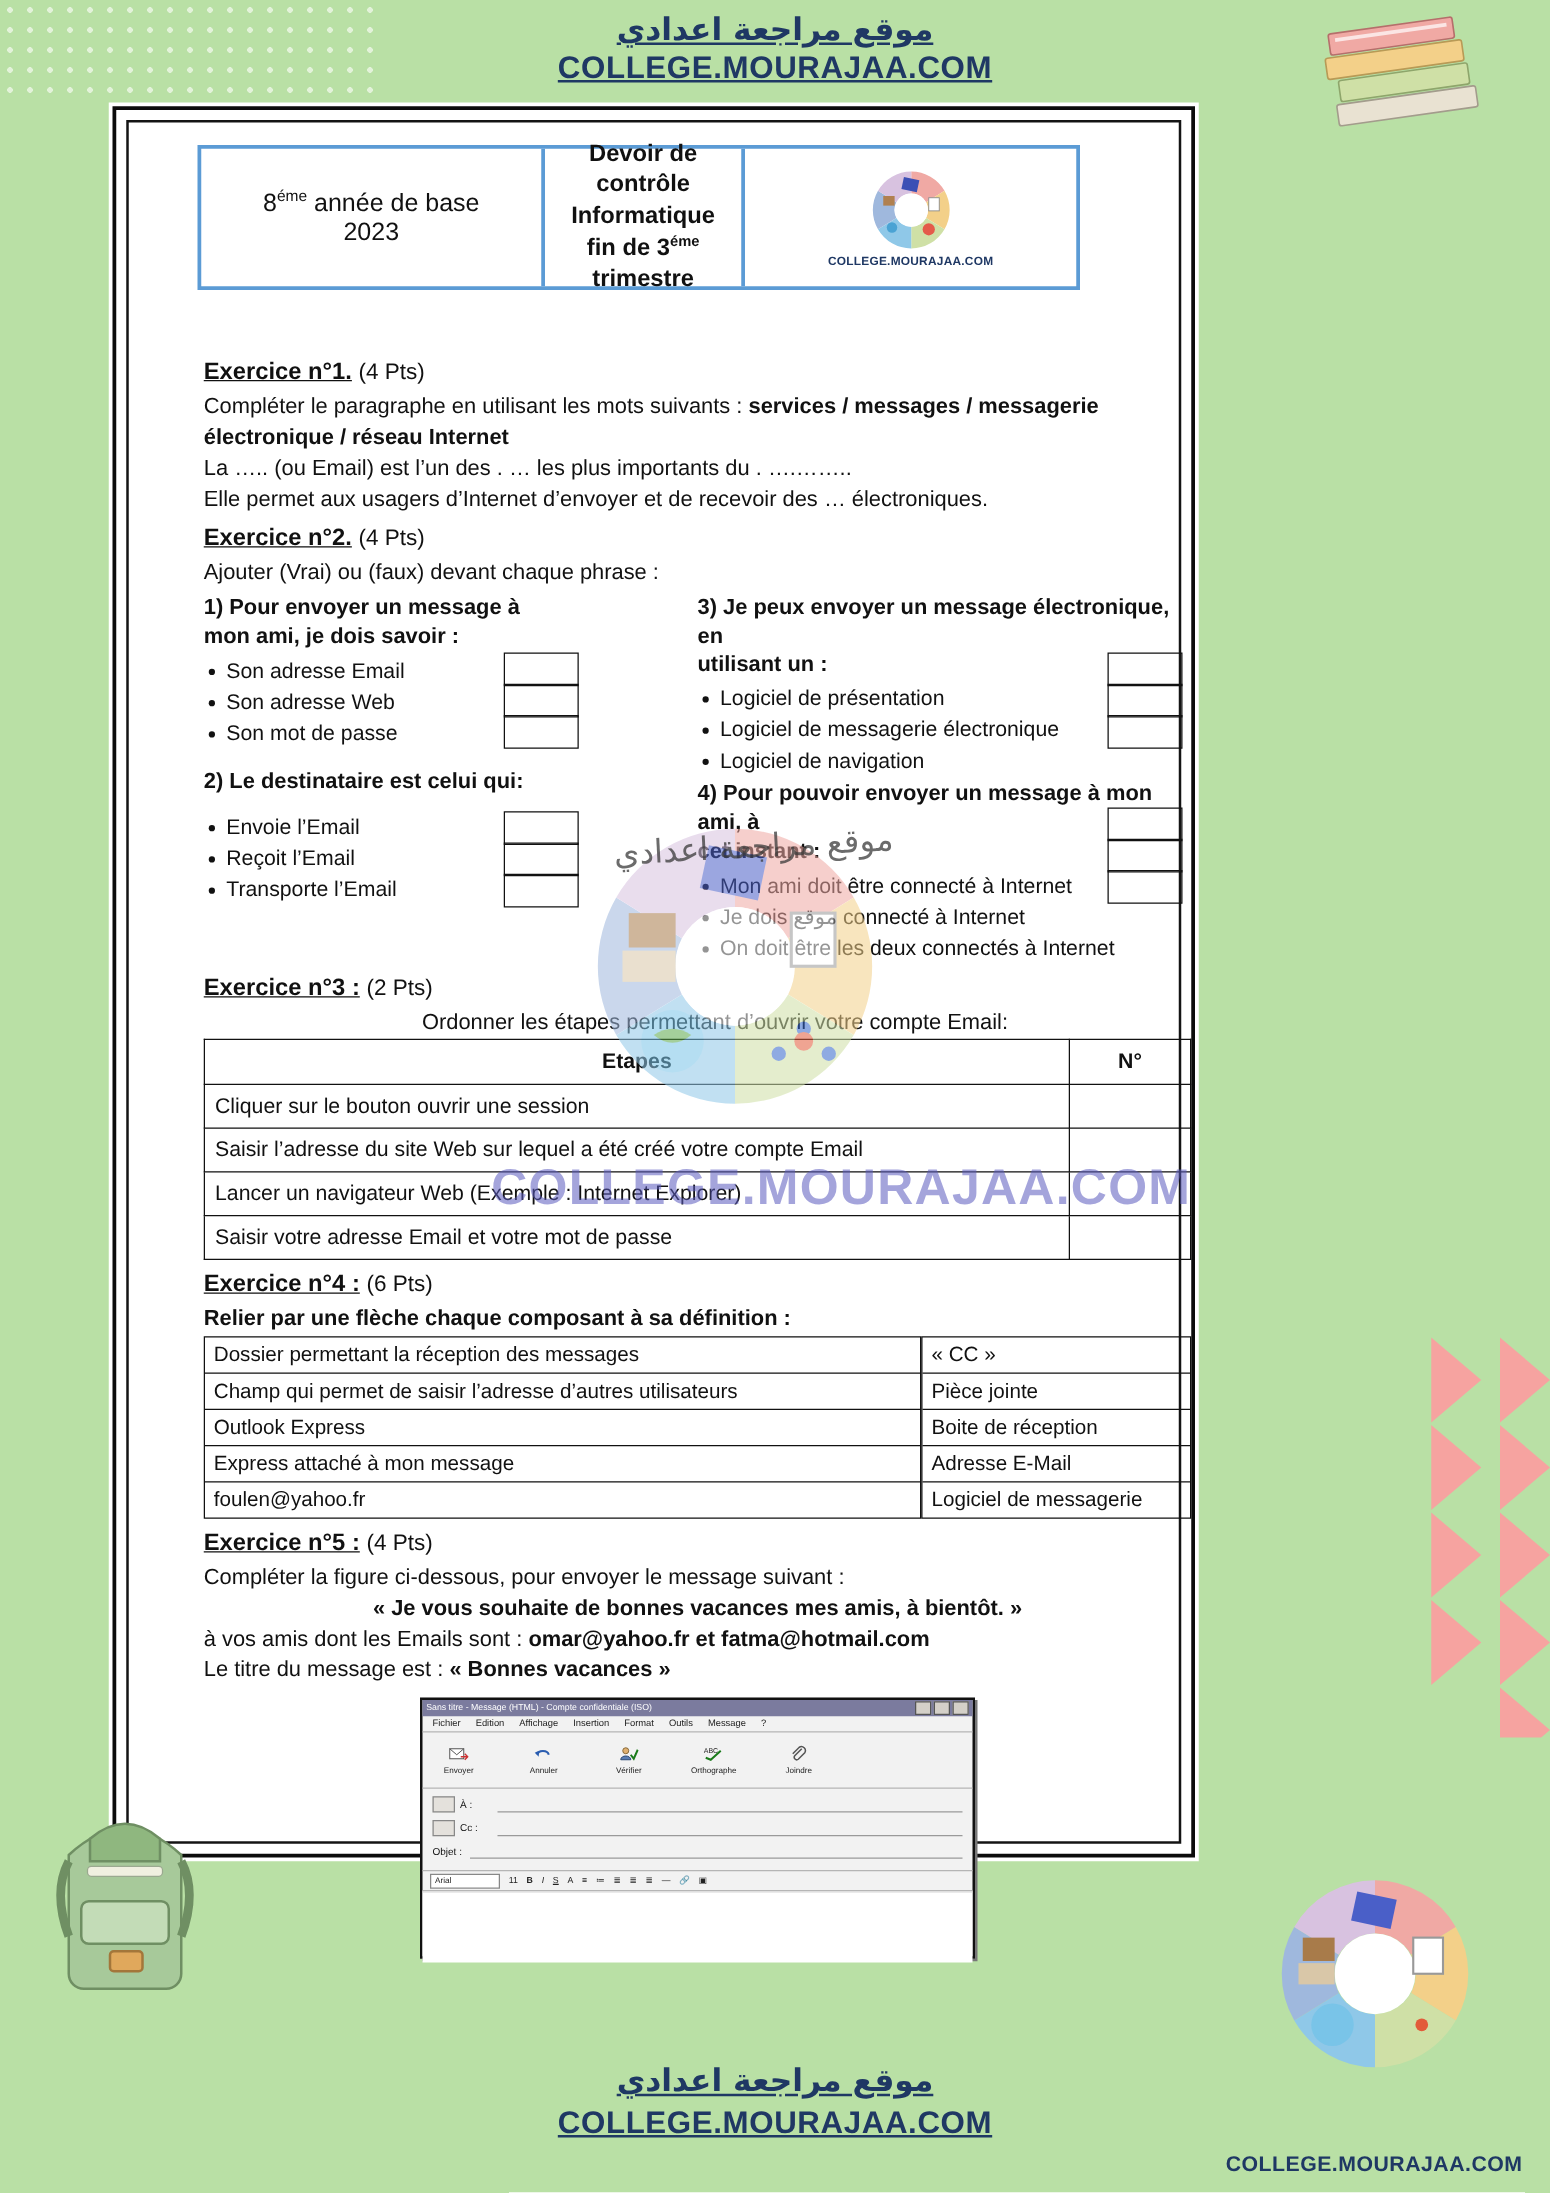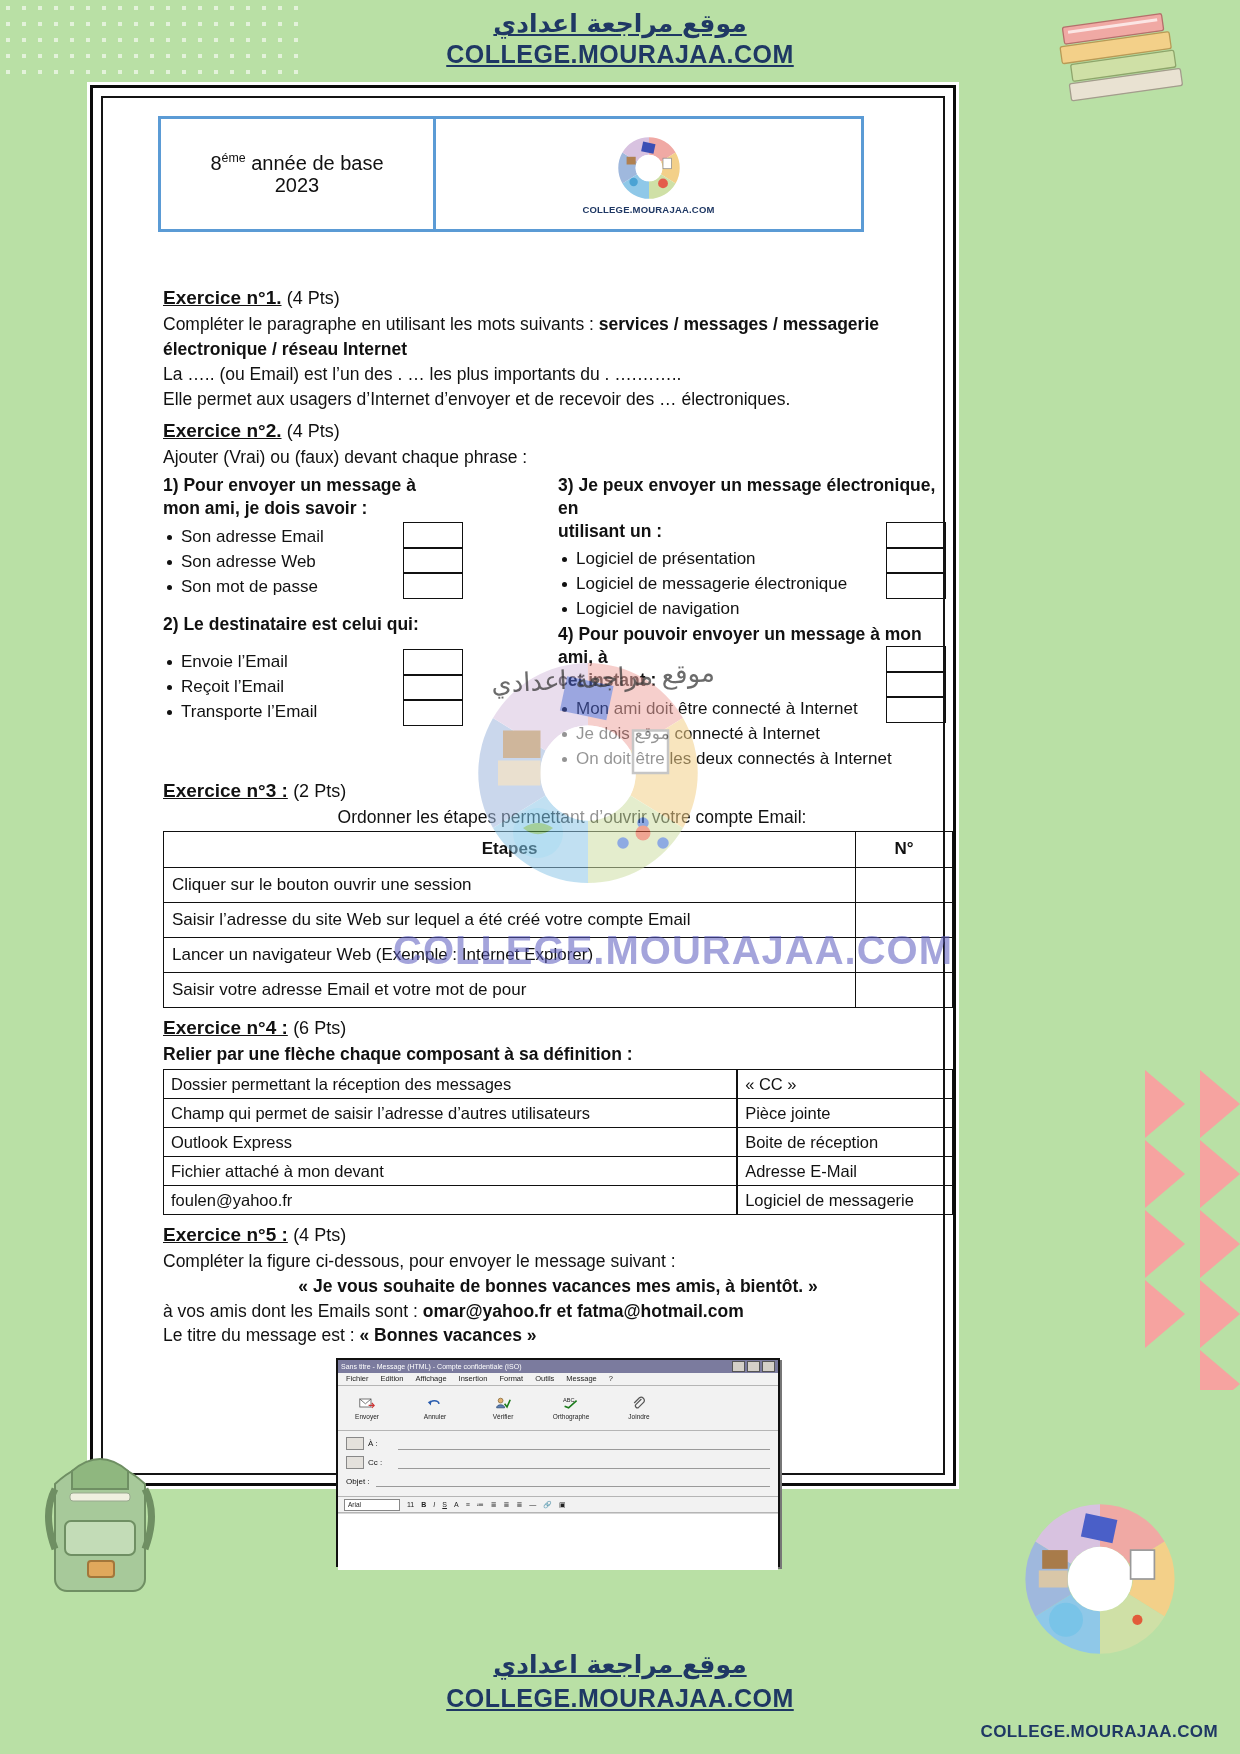--- a/index.html
+++ b/index.html
@@ -261,20 +261,27 @@
 
 <div class="paper">
   <div class="paper-inner"></div>
 
   <div class="hdr">
     <div class="hdr-cell hdr-c1">
       <div>
         <span>8</span><sup>éme</sup><span> année de base</span>
       </div>
       <div>2023</div>
+    </div>
+    <div class="hdr-cell hdr-c2">
+      <div>Devoir de contrôle</div>
+      <div>Informatique</div>
+      <div>
+        <span>fin de 3</span><sup>éme</sup><span> trimestre</span>
+      </div>
     </div>
     <div class="hdr-cell hdr-c3">
       <svg class="logo-wheel" viewBox="0 0 100 100">
         <g>
           <path d="M50 6 A44 44 0 0 1 88 28 L67 41 A20 20 0 0 0 50 31 Z" fill="#f0a9a4"></path>
           <path d="M88 28 A44 44 0 0 1 88 72 L67 59 A20 20 0 0 0 67 41 Z" fill="#f3d089"></path>
           <path d="M88 72 A44 44 0 0 1 50 94 L50 69 A20 20 0 0 0 67 59 Z" fill="#cfe0a6"></path>
           <path d="M50 94 A44 44 0 0 1 12 72 L33 59 A20 20 0 0 0 50 69 Z" fill="#8fc8e8"></path>
           <path d="M12 72 A44 44 0 0 1 12 28 L33 41 A20 20 0 0 0 33 59 Z" fill="#9fb8dd"></path>
           <path d="M12 28 A44 44 0 0 1 50 6 L50 31 A20 20 0 0 0 33 41 Z" fill="#d8c2e0"></path>
@@ -387,38 +394,38 @@
         </tr>
         <tr>
           <td>Saisir l’adresse du site Web sur lequel a été créé votre compte Email</td>
           <td class="num"></td>
         </tr>
         <tr>
           <td>Lancer un navigateur Web (Exemple : Internet Explorer)</td>
           <td class="num"></td>
         </tr>
         <tr>
-          <td>Saisir votre adresse Email et votre mot de pour</td>
+          <td>Saisir votre adresse Email et votre mot de passe</td>
           <td class="num"></td>
         </tr>
       </tbody>
     </table>
 
     <div class="ex-title">
       <u>Exercice n°4 :</u>
       <span class="pts">(6 Pts)</span>
     </div>
     <p class="line b">Relier par une flèche chaque composant à sa définition :</p>
 
     <div class="match">
       <div class="match-col match-left">
         <div class="row">Dossier permettant la réception des messages</div>
         <div class="row">Champ qui permet de saisir l’adresse d’autres utilisateurs</div>
         <div class="row">Outlook Express</div>
-        <div class="row">Fichier attaché à mon devant</div>
+        <div class="row">Express attaché à mon message</div>
         <div class="row">foulen@yahoo.fr</div>
       </div>
       <div class="match-col match-right">
         <div class="row">« CC »</div>
         <div class="row">Pièce jointe</div>
         <div class="row">Boite de réception</div>
         <div class="row">Adresse E-Mail</div>
         <div class="row">Logiciel de messagerie</div>
       </div>
     </div>

